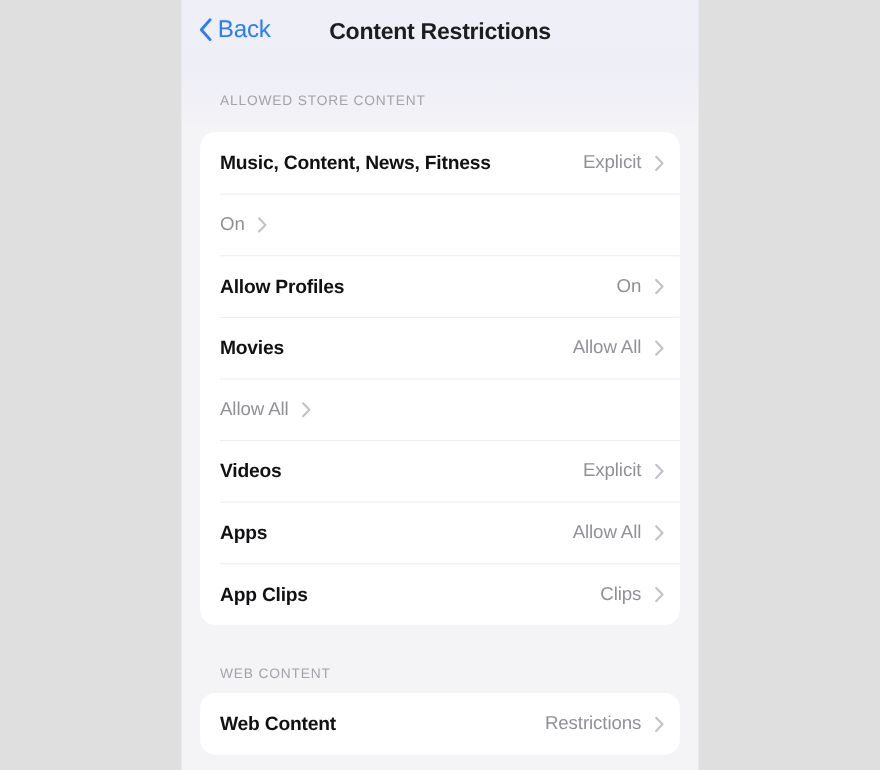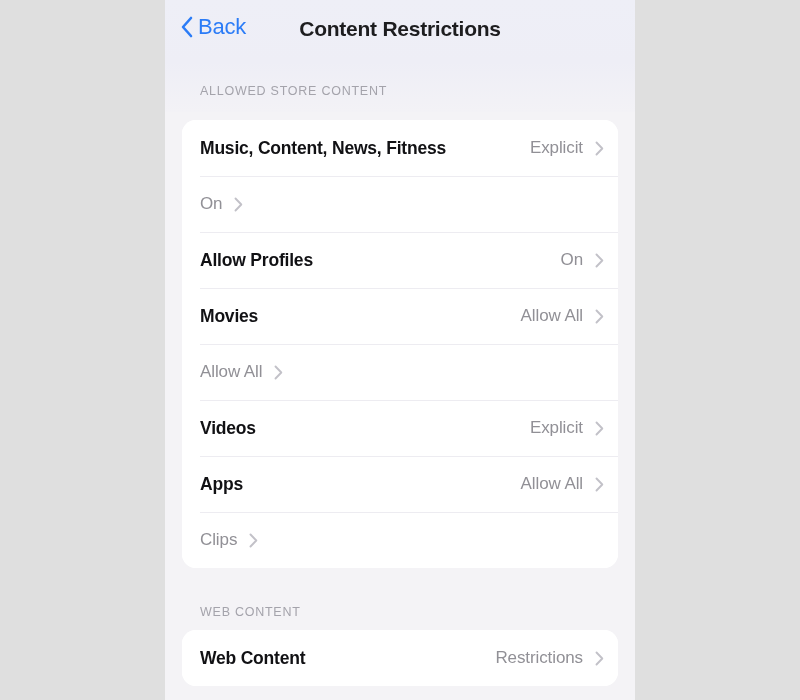--- a/index.html
+++ b/index.html
@@ -233,20 +233,21 @@
 
       <div class="row">
         <span class="row-label">Apps</span>
         <span class="row-value">Allow All</span>
         <svg class="chev-right" viewBox="0 0 9 15">
           <polyline points="1.5,1.5 7.3,7.5 1.5,13.5" fill="none" stroke="#c2c1c8" stroke-width="1.9" stroke-linecap="round" stroke-linejoin="round"></polyline>
         </svg>
       </div>
 
       <div class="row">
+        <span class="row-label">App Clips</span>
         <span class="row-value">Clips</span>
         <svg class="chev-right" viewBox="0 0 9 15">
           <polyline points="1.5,1.5 7.3,7.5 1.5,13.5" fill="none" stroke="#c2c1c8" stroke-width="1.9" stroke-linecap="round" stroke-linejoin="round"></polyline>
         </svg>
       </div>
 
     </div>
 
     <div class="section-header" style="top:605px;">WEB CONTENT</div>
 

